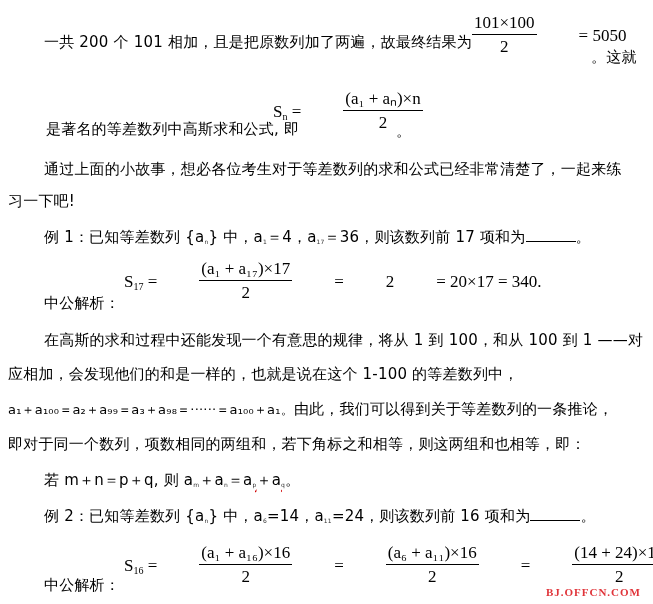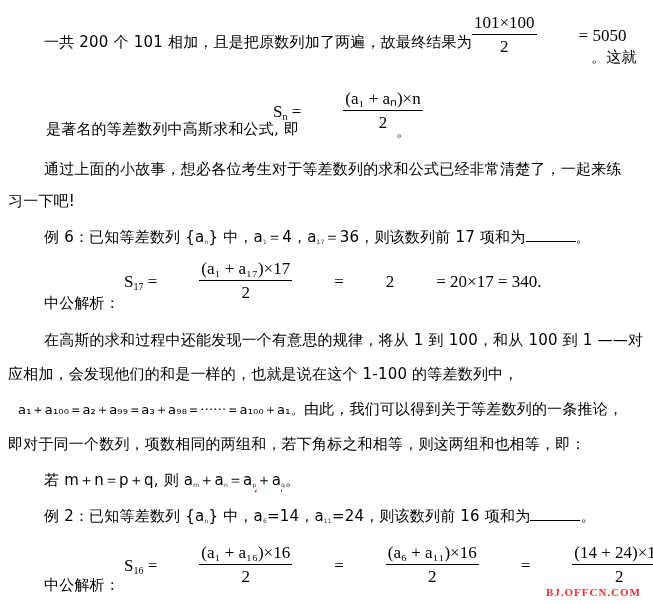--- a/index.html
+++ b/index.html
@@ -50,42 +50,42 @@
       <span class="den">2</span>
     </span>
   </span>
 </div>
 <div class="line" style="left:396px; top:122px;">。</div>
 
 <div class="line" style="left:44px; top:160px;">通过上面的小故事，想必各位考生对于等差数列的求和公式已经非常清楚了，一起来练</div>
 <div class="line" style="left:8px; top:192px;">习一下吧!</div>
 
 <div class="line" style="left:44px; top:227px;">
-  <span>例 6：已知等差数列 {a</span><sub class="tiny">n</sub><span>} 中，a</span><sub class="tiny">1</sub><span>＝4，a</span><sub class="tiny">17</sub><span>＝36，则该数列前 17 项和为</span><span class="blank"></span><span>。</span>
+  <span>例 1：已知等差数列 {a</span><sub class="tiny">n</sub><span>} 中，a</span><sub class="tiny">1</sub><span>＝4，a</span><sub class="tiny">17</sub><span>＝36，则该数列前 17 项和为</span><span class="blank"></span><span>。</span>
 </div>
 
 <div class="line" style="left:44px; top:294px;">中公解析：</div>
 <div class="math" style="left:124px; top:258px;">
   <span class="eq-row">
     <span><span>S</span><sub class="s">17</sub> =</span>
     <span class="frac">
       <span class="num">(a₁ + a₁₇)×17</span>
       <span class="den">2</span>
     </span>
     <span class="symbol">=</span>
     <span class="frac">
       <span class="den">2</span>
     </span>
     <span>= 20×17 = 340.</span>
   </span>
 </div>
 
 <div class="line" style="left:44px; top:331px;">在高斯的求和过程中还能发现一个有意思的规律，将从 1 到 100，和从 100 到 1 ——对</div>
 <div class="line" style="left:8px; top:365px;">应相加，会发现他们的和是一样的，也就是说在这个 1-100 的等差数列中，</div>
-<div class="line" style="left:8px; top:400px;margin-left:10px;">
+<div class="line" style="left:8px; top:400px;">
   <span style="font-size:13px;">a₁＋a₁₀₀＝a₂＋a₉₉＝a₃＋a₉₈＝······＝a₁₀₀＋a₁。</span><span>由此，我们可以得到关于等差数列的一条推论，</span>
 </div>
 <div class="line" style="left:8px; top:435px;">即对于同一个数列，项数相同的两组和，若下角标之和相等，则这两组和也相等，即：</div>
 
 <div class="line" style="left:44px; top:471px;">
   <span>若 m＋n＝p＋q, 则 a</span><sub class="tiny">m</sub><span>＋a</span><sub class="tiny">n</sub><span>＝a</span><span class="squiggle"><sub class="tiny">p</sub></span><span>＋a</span><span class="squiggle"><sub class="tiny">q</sub></span><span>。</span>
 </div>
 
 <div class="line" style="left:44px; top:506px;">
   <span>例 2：已知等差数列 {a</span><sub class="tiny">n</sub><span>} 中，a</span><sub class="tiny">6</sub><span>=14，a</span><sub class="tiny">11</sub><span>=24，则该数列前 16 项和为</span><span class="blank"></span><span>。</span>

